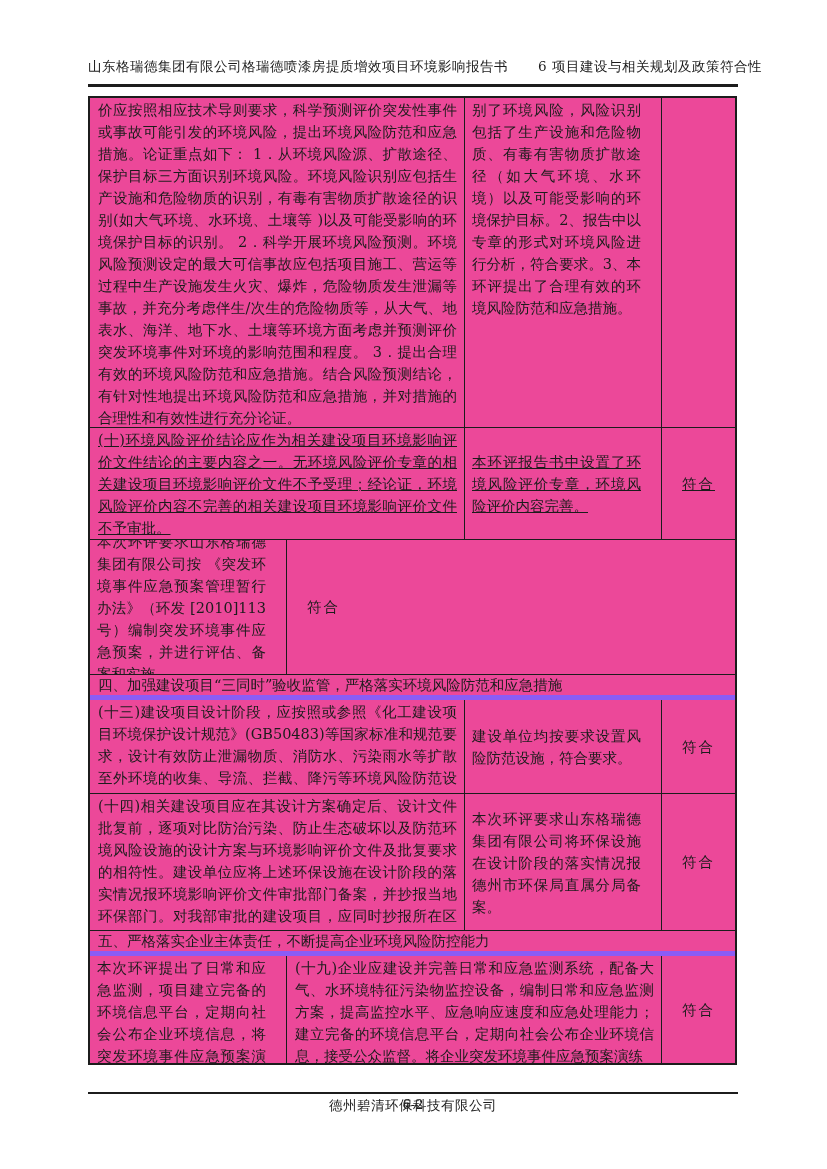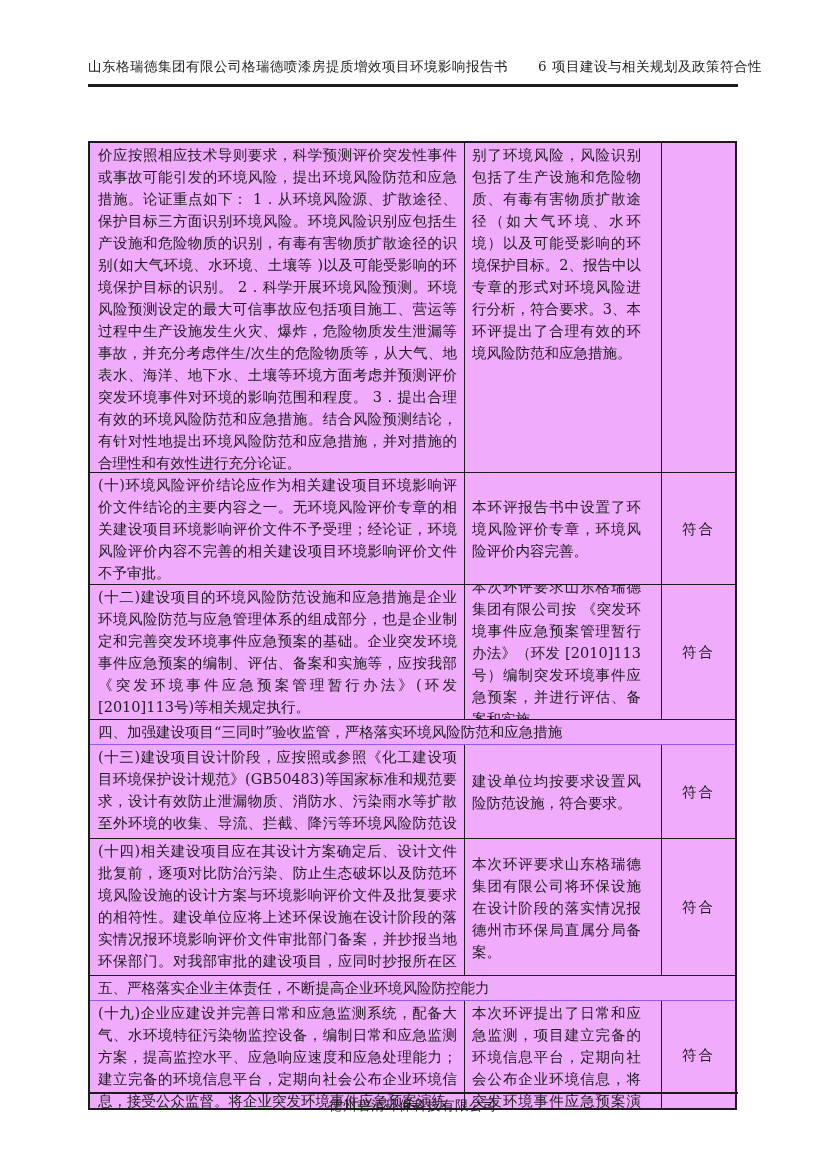--- a/index.html
+++ b/index.html
@@ -19,22 +19,21 @@
   }
   .header-rule{
     position:absolute;left:88px;top:84px;width:650px;height:2.5px;
     background:#1c1c1c;
   }
   
   .doc-table{
     position:absolute;left:88px;top:96px;width:649px;
     border:2px solid #1c1c1c;
     box-sizing:border-box;
-    background:#f0abfc;
-    margin-top:45px;
+    background:#ec4899;
   }
   .t-row{
     display:flex;box-sizing:border-box;
     border-bottom:1px solid #1c1c1c;
     overflow:hidden;
   }
   .t-row:last-child{border-bottom:none;}
   .cell{
     box-sizing:border-box;overflow:hidden;
     font-size:14.5px;line-height:22px;
@@ -49,27 +48,27 @@
     padding:1px 20px 0 7px;
   }
   .c-status{
     width:73px;
     display:flex;align-items:center;justify-content:center;
     text-align:center;letter-spacing:2px;
   }
   .vc{display:flex;flex-direction:column;justify-content:center;}
   .section-row{
     display:flex;align-items:center;box-sizing:border-box;
-    border-bottom:1px solid #8b5cf6;
+    border-bottom:5px solid #8b5cf6;
     font-size:14.5px;padding:0 0 0 8px;overflow:hidden;
     white-space:nowrap;
   }
   
   .h-r0{height:330px;}
-  .h-r10{height:112px;}
+  .h-r10{height:112px;text-decoration:underline;}
   .h-r12{height:135px;}
   .h-sec{height:25px;}
   .h-r13{height:94px;}
   .h-r14{height:137px;}
   .h-r19{height:107px;}
   
   .footer-rule{
     position:absolute;left:88px;top:1092px;width:650px;height:1.5px;
     background:#1c1c1c;
   }
@@ -101,21 +100,20 @@
       <div class="cell c-status"></div>
     </div>
 
     <div class="t-row h-r10">
       <div class="cell c-req">(十)环境风险评价结论应作为相关建设项目环境影响评价文件结论的主要内容之一。无环境风险评价专章的相关建设项目环境影响评价文件不予受理；经论证，环境风险评价内容不完善的相关建设项目环境影响评价文件不予审批。</div>
       <div class="cell c-resp vc">本环评报告书中设置了环境风险评价专章，环境风险评价内容完善。</div>
       <div class="cell c-status">符合</div>
     </div>
 
     <div class="t-row h-r12">
-      <div class="cell c-req">(十二)建设项目的环境风险防范设施和应急措施是企业环境风险防范与应急管理体系的组成部分，也是企业制定和完善突发环境事件应急预案的基础。企业突发环境事件应急预案的编制、评估、备案和实施等，应按我部《突发环境事件应急预案管理暂行办法》(环发[2010]113号)等相关规定执行。</div>
       <div class="cell c-resp vc">本次环评要求山东格瑞德集团有限公司按 《突发环境事件应急预案管理暂行办法》（环发 [2010]113号）编制突发环境事件应急预案，并进行评估、备案和实施。</div>
       <div class="cell c-status">符合</div>
     </div>
 
     <div class="section-row h-sec">四、加强建设项目“三同时”验收监管，严格落实环境风险防范和应急措施</div>
 
     <div class="t-row h-r13">
       <div class="cell c-req">(十三)建设项目设计阶段，应按照或参照《化工建设项目环境保护设计规范》(GB50483)等国家标准和规范要求，设计有效防止泄漏物质、消防水、污染雨水等扩散至外环境的收集、导流、拦截、降污等环境风险防范设施。</div>
       <div class="cell c-resp vc">建设单位均按要求设置风险防范设施，符合要求。</div>
       <div class="cell c-status">符合</div>
@@ -123,22 +121,22 @@
 
     <div class="t-row h-r14">
       <div class="cell c-req">(十四)相关建设项目应在其设计方案确定后、设计文件批复前，逐项对比防治污染、防止生态破坏以及防范环境风险设施的设计方案与环境影响评价文件及批复要求的相符性。建设单位应将上述环保设施在设计阶段的落实情况报环境影响评价文件审批部门备案，并抄报当地环保部门。对我部审批的建设项目，应同时抄报所在区域环境保护督查中心。</div>
       <div class="cell c-resp vc">本次环评要求山东格瑞德集团有限公司将环保设施在设计阶段的落实情况报德州市环保局直属分局备案。</div>
       <div class="cell c-status">符合</div>
     </div>
 
     <div class="section-row h-sec">五、严格落实企业主体责任，不断提高企业环境风险防控能力</div>
 
     <div class="t-row h-r19">
+      <div class="cell c-resp">本次环评提出了日常和应急监测，项目建立完备的环境信息平台，定期向社会公布企业环境信息，将突发环境事件应急预案演练和应急物</div>
       <div class="cell c-req">(十九)企业应建设并完善日常和应急监测系统，配备大气、水环境特征污染物监控设备，编制日常和应急监测方案，提高监控水平、应急响应速度和应急处理能力；建立完备的环境信息平台，定期向社会公布企业环境信息，接受公众监督。将企业突发环境事件应急预案演练</div>
-      <div class="cell c-resp">本次环评提出了日常和应急监测，项目建立完备的环境信息平台，定期向社会公布企业环境信息，将突发环境事件应急预案演练和应急物</div>
       <div class="cell c-status">符合</div>
     </div>
 
   </div>
 
   <div class="footer-rule"></div>
   <div class="footer-page">6-2</div>
   <div class="footer-company">德州碧清环保科技有限公司</div>
 
 </div>

